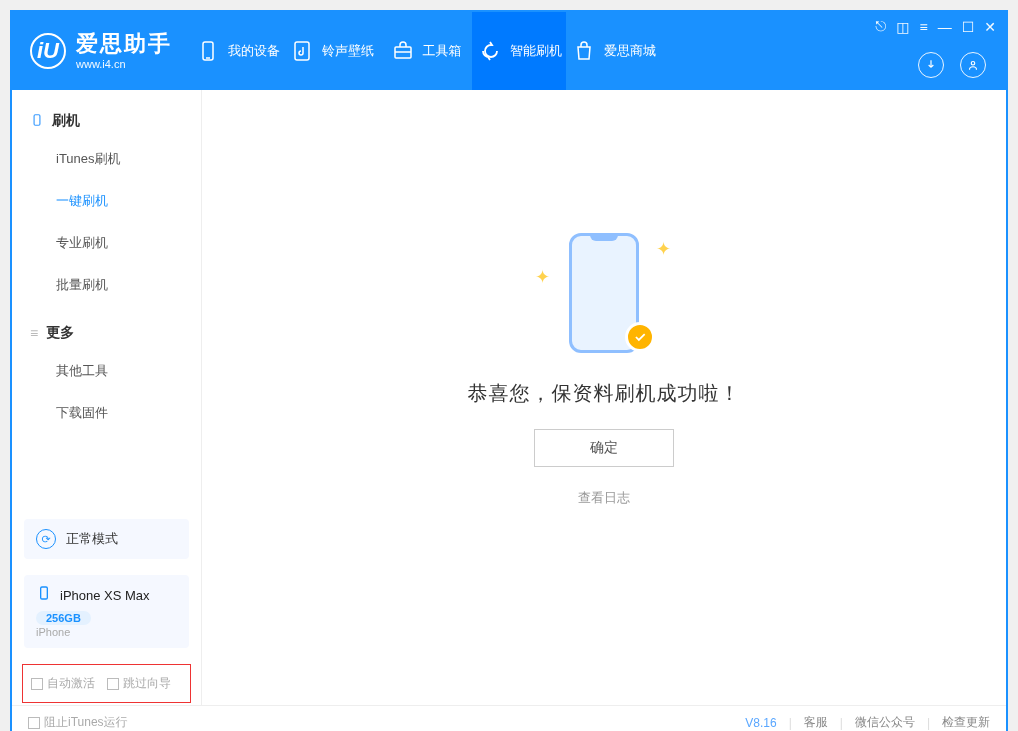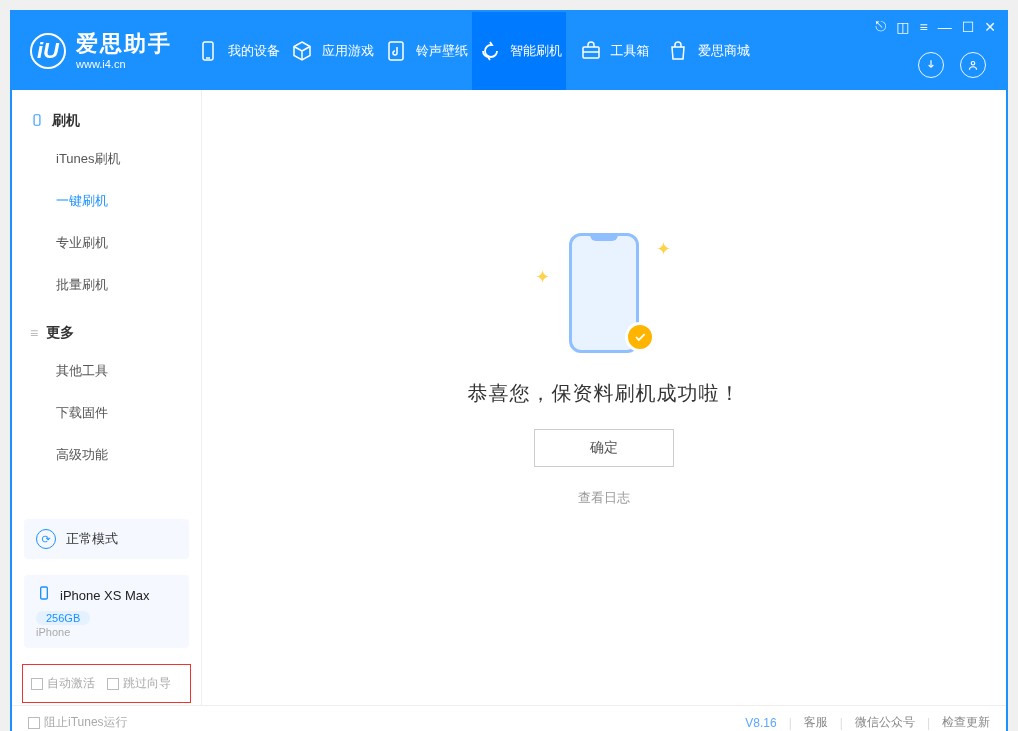--- a/index.html
+++ b/index.html
@@ -28,21 +28,21 @@
   .side-section { padding: 0 0 10px 0; }
   .side-header { display: flex; align-items: center; gap: 8px; padding: 8px 18px; font-size: 14px; color: #333; font-weight: bold; }
   .side-header .hicon { color: #3a9bff; }
   .side-item { padding: 12px 18px 12px 44px; font-size: 13px; color: #555; cursor: pointer; }
   .side-item.active { color: #1a91ff; }
   .sidebar-spacer { flex: 1; }
   .device-box { margin: 8px 12px; border-radius: 4px; padding: 10px 12px; background: #f5f8ff; }
   .mode-box { display: flex; align-items: center; gap: 10px; font-size: 13px; color: #333; }
   .mode-icon { width: 20px; height: 20px; border: 1.5px solid #1a91ff; border-radius: 50%; color: #1a91ff; display: flex; align-items: center; justify-content: center; font-size: 11px; }
   .dev-name { font-size: 13px; color: #222; font-weight: normal; }
-  .dev-cap { display: inline-block; margin-top: 6px; padding: 1px 10px; border-radius: 10px; background: #e4f1ff; color: #1a91ff; font-size: 11px; }
+  .dev-cap { display: inline-block; margin-top: 6px; padding: 1px 10px; border-radius: 10px; background: #e4f1ff; color: #1a91ff; font-size: 11px; font-weight: bold; }
   .dev-type { font-size: 11px; color: #aaa; }
   .red-box { border: 1.5px solid #e33; margin: 8px 10px 2px 10px; padding: 10px 8px; display: flex; gap: 12px; align-items: center; }
   .chk-wrap { display: flex; align-items: center; gap: 4px; font-size: 12px; color: #aaa; cursor: pointer; }
   .chk { width: 12px; height: 12px; border: 1px solid #bbb; display: inline-block; }
   
   
   .main { flex: 1; display: flex; flex-direction: column; align-items: center; justify-content: center; gap: 22px; padding-bottom: 60px; }
   .phone-illus { width: 90px; height: 130px; position: relative; }
   .phone-body { width: 70px; height: 120px; border: 3px solid #8fbfff; border-radius: 12px; background: #e9f3ff; position: absolute; left: 10px; top: 5px; }
   .phone-notch { width: 28px; height: 8px; background: #8fbfff; border-radius: 0 0 6px 6px; position: absolute; left: 31px; top: 5px; }
@@ -81,52 +81,43 @@
           <svg viewBox="0 0 24 24" width="24" height="24" fill="none" stroke="#fff" stroke-width="1.5">
               <rect x="7" y="3" width="10" height="18" rx="2"></rect>
               <line x1="10" y1="19" x2="14" y2="19"></line>
             </svg>
         </span>
         <span>我的设备</span>
       </div>
       <div class="nav-item">
         <span class="nav-icon">
           <svg viewBox="0 0 24 24" width="24" height="24" fill="none" stroke="#fff" stroke-width="1.5">
-              <path d="M12 3l8 4.5v9L12 21l-8-4.5v-9L12 3z"></path>
-              <path d="M12 12l8-4.5M12 12v9M12 12L4 7.5"></path>
-            </svg>
-        </span>
-        <span>应用游戏</span>
-      </div>
-      <div class="nav-item">
-        <span class="nav-icon">
-          <svg viewBox="0 0 24 24" width="24" height="24" fill="none" stroke="#fff" stroke-width="1.5">
               <rect x="5" y="3" width="14" height="18" rx="2"></rect>
               <path d="M13 8v6a2 2 0 11-2-2"></path>
             </svg>
         </span>
         <span>铃声壁纸</span>
+      </div>
+      <div class="nav-item">
+        <span class="nav-icon">
+          <svg viewBox="0 0 24 24" width="24" height="24" fill="none" stroke="#fff" stroke-width="1.5">
+              <rect x="4" y="8" width="16" height="11" rx="1"></rect>
+              <path d="M9 8V6a3 3 0 016 0v2M4 13h16"></path>
+            </svg>
+        </span>
+        <span>工具箱</span>
       </div>
       <div class="nav-item active">
         <span class="nav-icon">
           <svg viewBox="0 0 24 24" width="24" height="24" fill="none" stroke="#fff" stroke-width="1.8">
               <path d="M12 3l2 3h-1a6 6 0 106 6"></path>
               <path d="M12 21l-2-3h1a6 6 0 01-6-6"></path>
             </svg>
         </span>
         <span>智能刷机</span>
-      </div>
-      <div class="nav-item">
-        <span class="nav-icon">
-          <svg viewBox="0 0 24 24" width="24" height="24" fill="none" stroke="#fff" stroke-width="1.5">
-              <rect x="4" y="8" width="16" height="11" rx="1"></rect>
-              <path d="M9 8V6a3 3 0 016 0v2M4 13h16"></path>
-            </svg>
-        </span>
-        <span>工具箱</span>
       </div>
       <div class="nav-item">
         <span class="nav-icon">
           <svg viewBox="0 0 24 24" width="24" height="24" fill="none" stroke="#fff" stroke-width="1.5">
               <path d="M6 8h12l-1 12H7L6 8z"></path>
               <path d="M9 8V6a3 3 0 016 0v2"></path>
             </svg>
         </span>
         <span>爱思商城</span>
       </div>
@@ -171,21 +162,20 @@
         <div class="side-item">专业刷机</div>
         <div class="side-item">批量刷机</div>
       </div>
       <div class="side-section">
         <div class="side-header">
           <span class="hicon" style="color:#bbb">≡</span>
           <span>更多</span>
         </div>
         <div class="side-item">其他工具</div>
         <div class="side-item">下载固件</div>
-        <div class="side-item">高级功能</div>
       </div>
 
       <div class="sidebar-spacer"></div>
 
       <div class="device-box mode-box">
         <span class="mode-icon">⟳</span>
         <span>正常模式</span>
       </div>
       <div class="device-box">
         <div style="display:flex;gap:8px;align-items:center">

